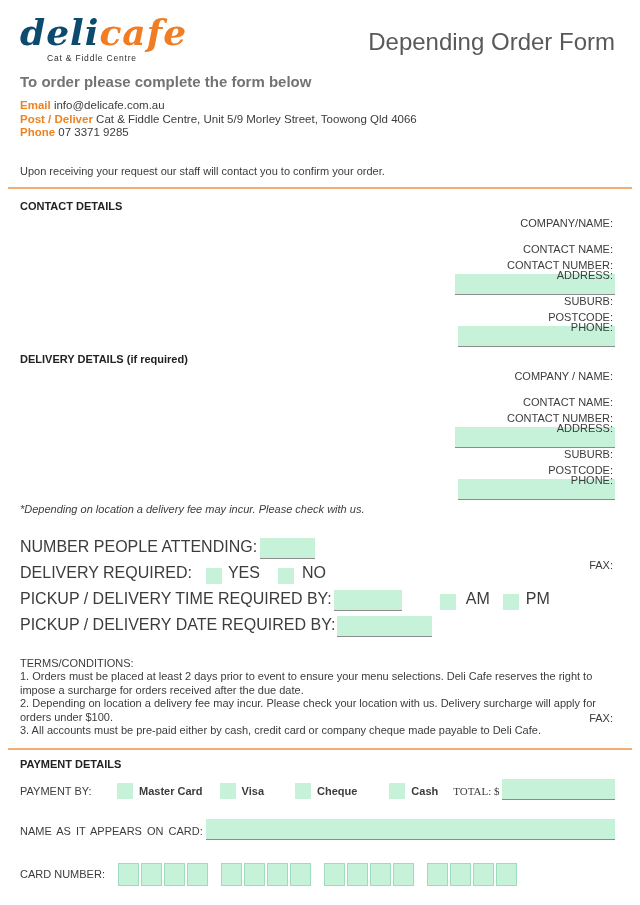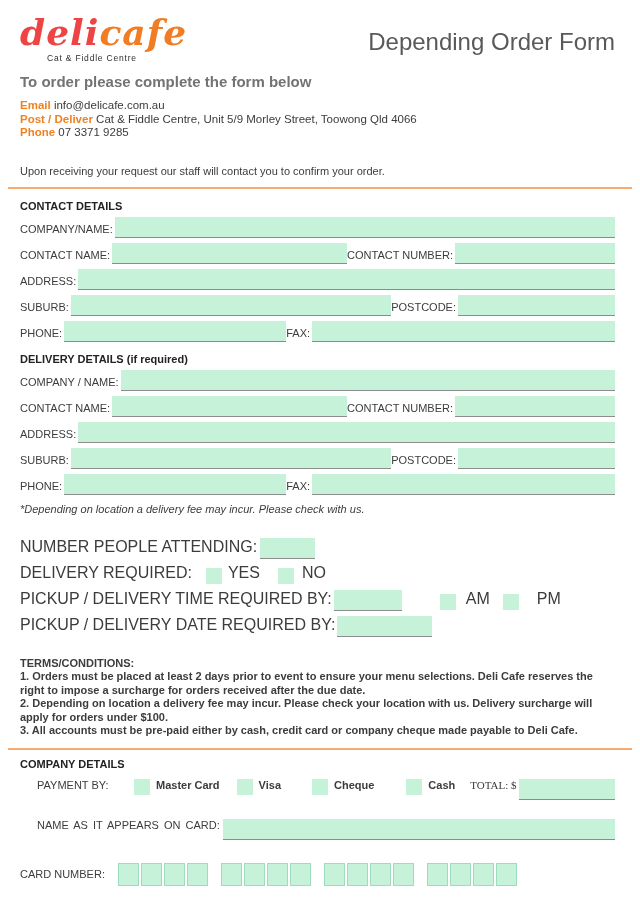--- a/index.html
+++ b/index.html
@@ -17,65 +17,65 @@
     position:relative;
   }
 
   
   .top { display:flex; justify-content:space-between; align-items:flex-start; }
   .logo-script {
     font-family:"DejaVu Serif", serif;
     font-style:italic; font-weight:bold;
     font-size:36px; line-height:40px; letter-spacing:1px;
   }
-  .logo-deli { color:#ef4444; }
+  .logo-deli { color:#0c4a6e; }
   .logo-cafe { color:#f07d23; }
   .logo-tagline { font-size:8.5px; letter-spacing:.8px; color:#2d2d2d; margin:1px 0 0 27px; }
   .doc-title { font-size:24px; color:#58595b; margin-top:16px; }
 
   .intro-heading { font-size:15px; font-weight:bold; color:#737373; margin-top:10px; }
 
   .contact-block { margin-top:9px; font-size:11.5px; line-height:13.5px; color:#3c3c3c; }
   .o { color:#f0811f; font-weight:bold; }
 
   .confirm-note { margin-top:25px; font-size:11px; }
 
   .divider {
     border:none; border-top:2px solid #f6ab72;
     margin:10px -17px 0 -12px; height:0;
   }
 
   
   .sec { margin-top:11px; }
   .sec-title { font-size:11px; font-weight:bold; color:#222222; }
 
-  .frow { display:flex; align-items:flex-end; margin-top:5px; height:21px; }
+  .frow { display:flex; align-items:flex-end; margin-top:5px; height:21px;flex-direction:column; }
   .flabel { font-size:11px; white-space:nowrap; padding:0 2px 3px 0; }
   .ffield { background:#c6f2da; border-bottom:1px solid #8c8c8c; height:20px; flex:1 1 auto; min-width:0; }
   .fx { flex:0 0 auto; }
   .w-number   { width:160px; }
   .w-postcode { width:157px; }
   .w-phone    { flex:0 0 222px; }
 
   .fee-note { margin-top:8px; font-size:11px;font-style:italic; }
 
   
   .orow { display:flex; align-items:flex-end; margin-top:6px; height:20px; font-size:16px; }
   .cb { width:16px; height:16px; background:#c6f2da; flex:0 0 auto; margin-bottom:1px; }
   .olabel { white-space:nowrap; padding-bottom:3px; }
   .sfield { background:#c6f2da; border-bottom:1px solid #8c8c8c; height:20px; flex:0 0 auto; }
   .people-field { width:55px; }
   .time-field { width:68px; margin-left:2px; }
   .date-field { width:95px; margin-left:2px; }
 
   
-  .terms { margin-top:20px; font-size:11px; line-height:13.5px; color:#3c3c3c;font-weight:bold; }
-
-  
-  .pay-row { display:flex; margin-top:9px; font-size:11px;margin-left:17px; }
+  .terms { margin-top:20px; font-size:11px; line-height:13.5px; color:#3c3c3c; }
+
+  
+  .pay-row { display:flex; align-items:flex-end; margin-top:9px; font-size:11px; }
   .pay-by-label { width:97px; padding-bottom:3px; flex:0 0 auto; }
   .method-label { font-weight:bold; white-space:nowrap; padding:0 0 3px 6px; }
   .ml17{margin-left:17px;} .ml31{margin-left:31px;} .ml32{margin-left:32px;} .ml15{margin-left:15px;}
   .total-label { white-space:nowrap; padding:0 0 3px 0;font-family:Liberation Serif, serif; }
   .total-field { margin-left:2px; }
 
   .name-row { margin-top:19px; }
   .name-label { word-spacing:2px; }
 
   .card-row { display:flex; align-items:center; margin-top:23px; font-size:11px; }
@@ -198,40 +198,40 @@
       <span class="cb" style="margin-left:18px;"></span>
       <span class="olabel" style="margin-left:8px;">NO</span>
     </div>
 
     <div class="orow">
       <span class="olabel">PICKUP / DELIVERY TIME REQUIRED BY:</span>
       <span class="sfield time-field"></span>
       <span class="cb" style="margin-left:38px;"></span>
       <span class="olabel" style="margin-left:10px;">AM</span>
       <span class="cb" style="margin-left:13px;"></span>
-      <span class="olabel" style="margin-left:18px;">PM</span>
+      <span class="olabel" style="margin-left:7px;">PM</span>
     </div>
 
     <div class="orow">
       <span class="olabel">PICKUP / DELIVERY DATE REQUIRED BY:</span>
       <span class="sfield date-field"></span>
     </div>
   </div>
 
   <div class="terms">
     <div>TERMS/CONDITIONS:</div>
     <div>1. Orders must be placed at least 2 days prior to event to ensure your menu selections. Deli Cafe reserves the right to impose a surcharge for orders received after the due date.</div>
     <div>2. Depending on location a delivery fee may incur. Please check your location with us. Delivery surcharge will apply for orders under $100.</div>
     <div>3. All accounts must be pre-paid either by cash, credit card or company cheque made payable to Deli Cafe.</div>
   </div>
 
   <hr class="divider">
 
   <div class="sec" style="margin-top:8px;">
-    <div class="sec-title">COMPANY DETAILS</div>
+    <div class="sec-title">PAYMENT DETAILS</div>
 
     <div class="pay-row">
       <span class="pay-by-label">PAYMENT BY:</span>
       <span class="cb"></span>
       <span class="method-label">Master Card</span>
       <span class="cb ml17"></span>
       <span class="method-label">Visa</span>
       <span class="cb ml31"></span>
       <span class="method-label">Cheque</span>
       <span class="cb ml32"></span>

